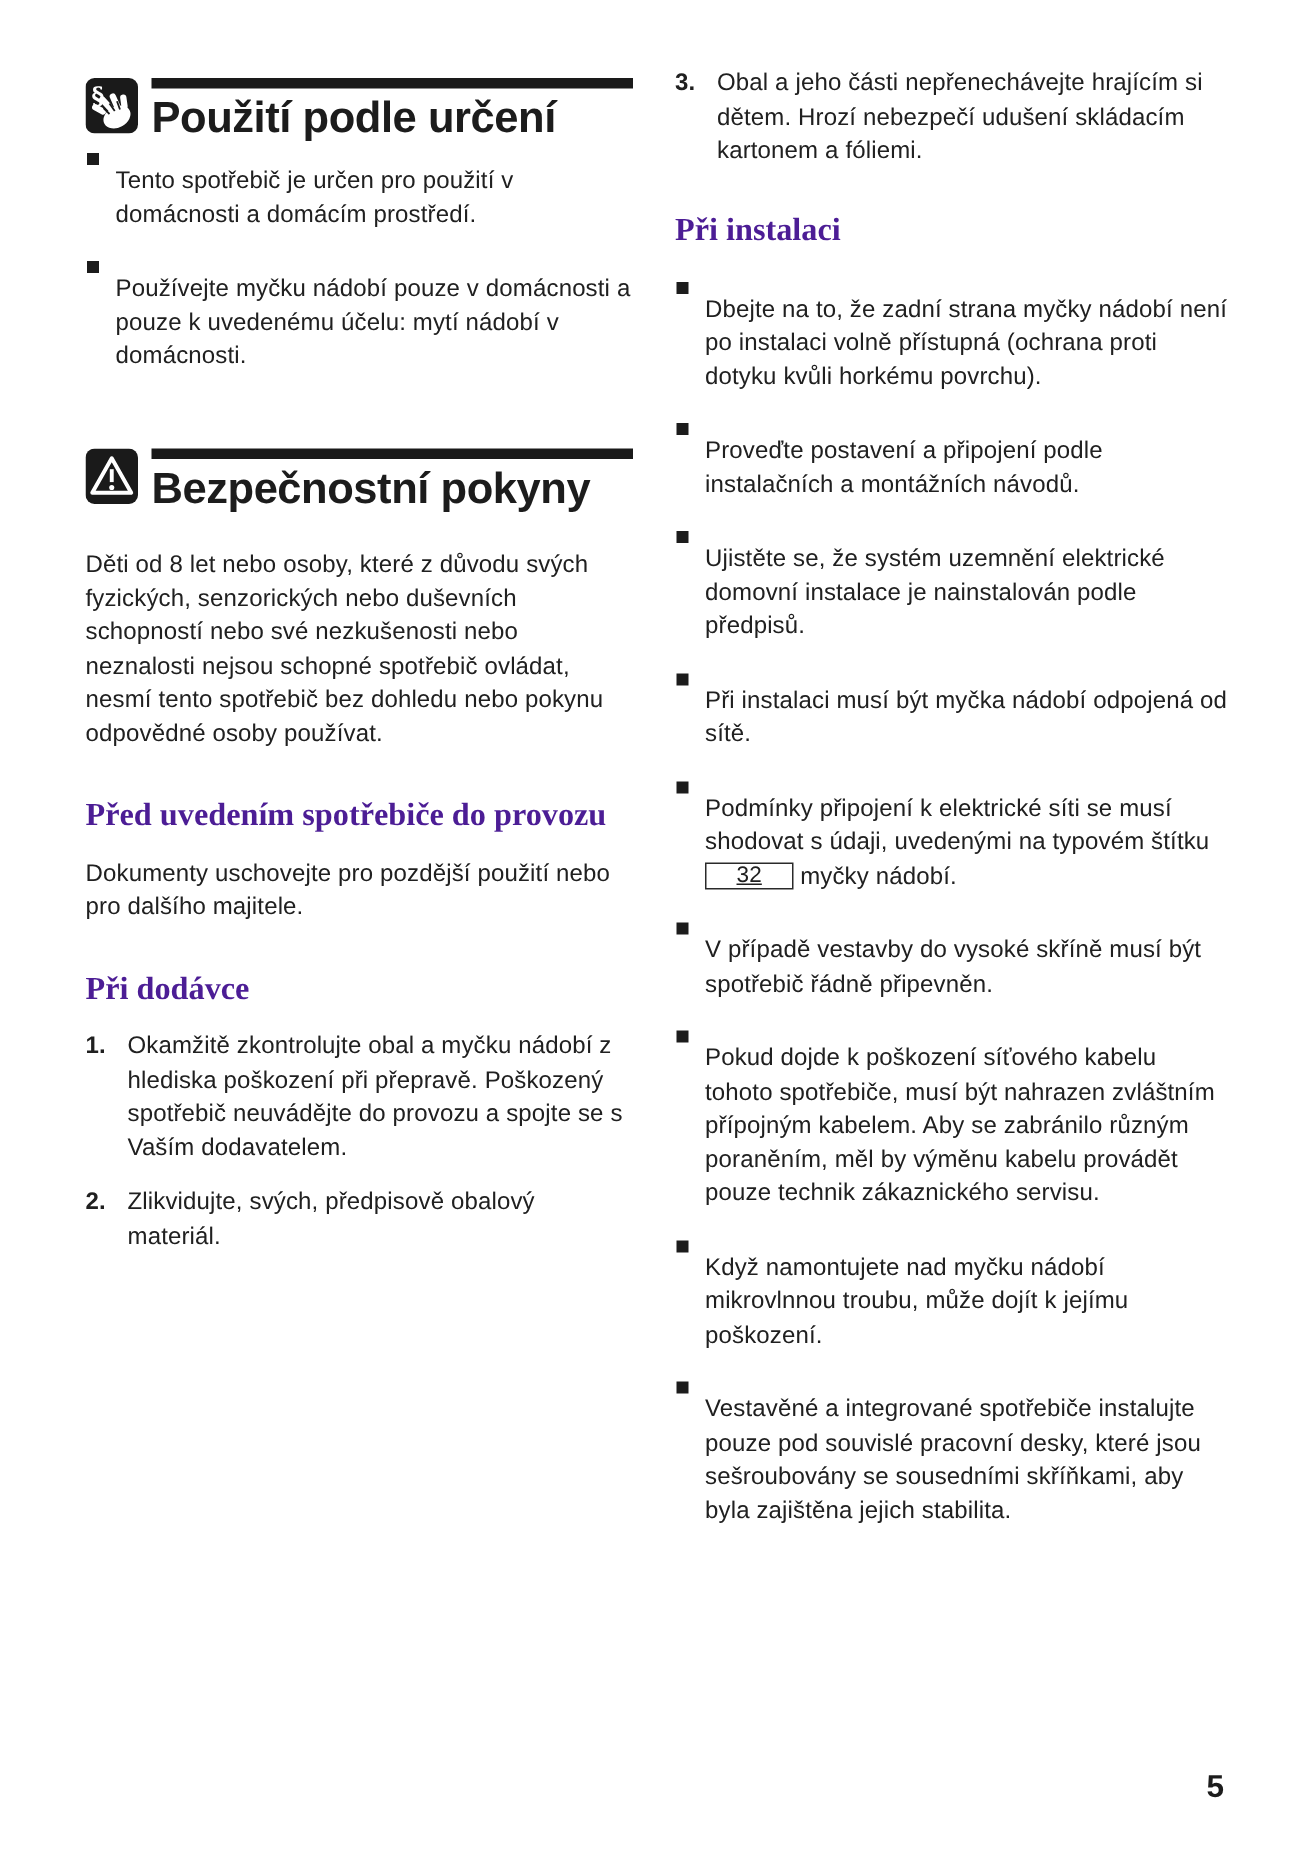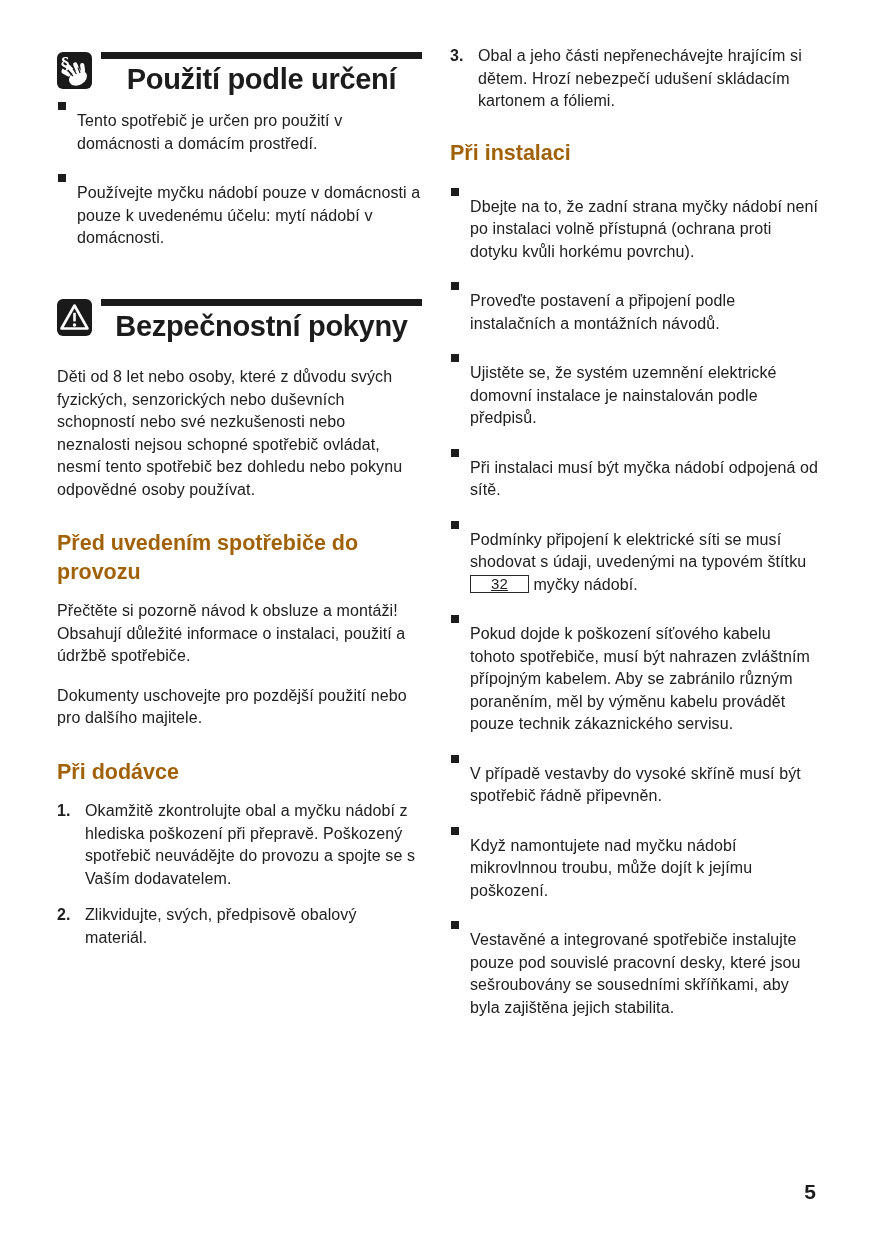--- a/index.html
+++ b/index.html
@@ -21,41 +21,42 @@
     display: flex;
     gap: 28px;
   }
   .col-left  { width: 365px; flex: none; }
   .col-right { width: 370px; flex: none; }
 
   
   .section-header { display: flex; gap: 9px; align-items: flex-start; }
   .icon-box { flex: none; width: 35px; }
   .icon-box svg { display: block; width: 35px; height: 37px; }
-  .header-right { flex: 1; min-width: 0; text-align: center; }
+  .header-right { flex: 1; min-width: 0; }
   .heading-bar { height: 7px; background: #1a1a1a; }
   h1 {
     margin: 4px 0 0;
     font-size: 29px;
     line-height: 1.12;
     font-weight: bold;
     letter-spacing: -0.3px;
     color: #1c1c1c;
     white-space: nowrap;
   }
 
   .sec-intended { margin-top: 7px; }
   .sec-safety   { margin-top: 49px; }
 
   h2 {
     margin: 28px 0 14px;
     font-size: 21.5px;
     line-height: 1.32;
     font-weight: bold;
-    color: #a16207;
+    color: #4c1d95;
+    font-family: Liberation Serif, serif;
   }
   .h2-first { margin-top: 26px; }
 
   .body-text, p, li {
     font-size: 16px;
     line-height: 22.5px;
     letter-spacing: 0.1px;
   }
   p { margin: 0 0 17px; }
   .intro-par { margin-top: 24px; }
@@ -155,21 +156,20 @@
           </span>
           <div class="header-right">
             <div class="heading-bar"></div>
             <h1>Bezpečnostní pokyny</h1>
           </div>
         </div>
 
         <p class="intro-par">Děti od 8 let nebo osoby, které z důvodu svých fyzických, senzorických nebo duševních schopností nebo své nezkušenosti nebo neznalosti nejsou schopné spotřebič ovládat, nesmí tento spotřebič bez dohledu nebo pokynu odpovědné osoby používat.</p>
 
         <h2>Před uvedením spotřebiče do provozu</h2>
-        <p>Přečtěte si pozorně návod k obsluze a montáži! Obsahují důležité informace o instalaci, použití a údržbě spotřebiče.</p>
         <p>Dokumenty uschovejte pro pozdější použití nebo pro dalšího majitele.</p>
 
         <h2>Při dodávce</h2>
         <ol class="num-list">
           <li>
             <span class="num">1.</span>
             <span class="li-text">Okamžitě zkontrolujte obal a myčku nádobí z hlediska poškození při přepravě. Poškozený spotřebič neuvádějte do provozu a spojte se s Vaším dodavatelem.</span>
           </li>
           <li>
             <span class="num">2.</span>
@@ -208,25 +208,25 @@
           <span class="li-text">Při instalaci musí být myčka nádobí odpojená od sítě.</span>
         </li>
 
         <li>
           <span class="sq"></span>
           <span class="li-text"><span>Podmínky připojení k elektrické síti se musí shodovat s údaji, uvedenými na typovém štítku </span><span class="ref-box">32</span><span> myčky nádobí.</span></span>
         </li>
 
         <li>
           <span class="sq"></span>
+          <span class="li-text">V případě vestavby do vysoké skříně musí být spotřebič řádně připevněn.</span>
+        </li>
+        <li>
+          <span class="sq"></span>
           <span class="li-text">Pokud dojde k poškození síťového kabelu tohoto spotřebiče, musí být nahrazen zvláštním přípojným kabelem. Aby se zabránilo různým poraněním, měl by výměnu kabelu provádět pouze technik zákaznického servisu.</span>
-        </li>
-        <li>
-          <span class="sq"></span>
-          <span class="li-text">V případě vestavby do vysoké skříně musí být spotřebič řádně připevněn.</span>
         </li>
         <li>
           <span class="sq"></span>
           <span class="li-text">Když namontujete nad myčku nádobí mikrovlnnou troubu, může dojít k jejímu poškození.</span>
         </li>
         <li>
           <span class="sq"></span>
           <span class="li-text">Vestavěné a integrované spotřebiče instalujte pouze pod souvislé pracovní desky, které jsou sešroubovány se sousedními skříňkami, aby byla zajištěna jejich stabilita.</span>
         </li>
       </ul>

